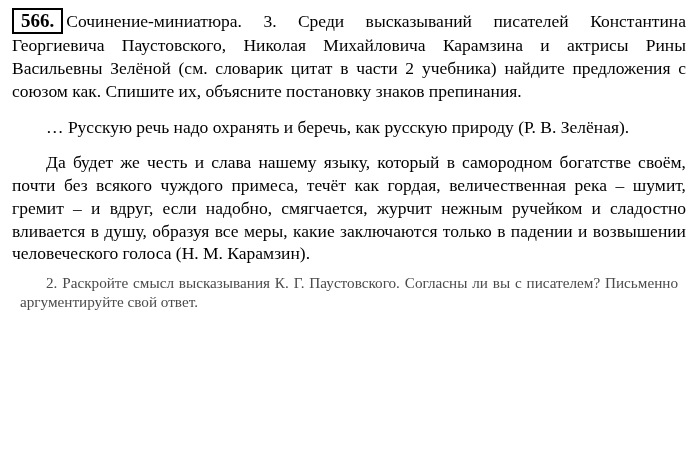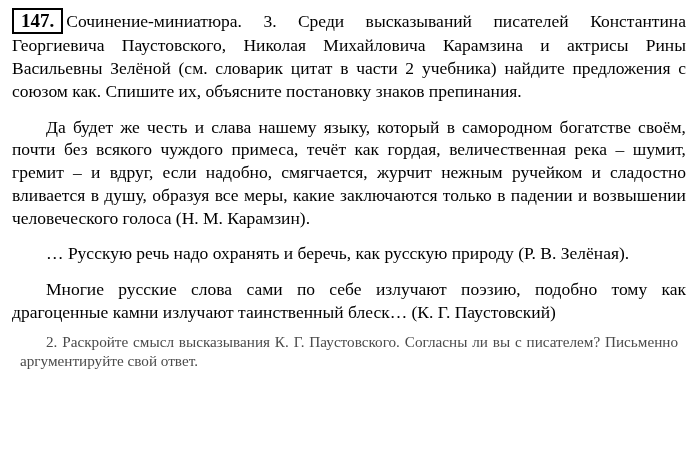--- a/index.html
+++ b/index.html
@@ -65,25 +65,24 @@
   .answer {
     margin-top: 6px;
   }
 </style>
 </head>
 <body>
 
 <div class="page">
 
   <div class="exercise-head">
-    <span class="ex-number">147.</span><span>Сочинение-миниатюра. 3. Среди высказываний писателей Константина Георгиевича Паустовского, Николая Михайловича Карамзина и актрисы Рины Васильевны Зелёной (см. словарик цитат в части 2 учебника) найдите предложения с союзом как. Спишите их, объясните постановку знаков препинания.</span>
+    <span class="ex-number">566.</span><span>Сочинение-миниатюра. 3. Среди высказываний писателей Константина Георгиевича Паустовского, Николая Михайловича Карамзина и актрисы Рины Васильевны Зелёной (см. словарик цитат в части 2 учебника) найдите предложения с союзом как. Спишите их, объясните постановку знаков препинания.</span>
   </div>
+
+  <p class="body-par gap">… Русскую речь надо охранять и беречь, как русскую природу (Р. В. Зелёная).</p>
 
   <p class="body-par gap">Да будет же честь и слава нашему языку, который в самородном богатстве своём, почти без всякого чуждого примеса, течёт как гордая, величественная река – шумит, гремит – и вдруг, если надобно, смягчается, журчит нежным ручейком и сладостно вливается в душу, образуя все меры, какие заключаются только в падении и возвышении человеческого голоса (Н. М. Карамзин).</p>
 
-  <p class="body-par gap">… Русскую речь надо охранять и беречь, как русскую природу (Р. В. Зелёная).</p>
-
-  <p class="body-par gap">Многие русские слова сами по себе излучают поэзию, подобно тому как драгоценные камни излучают таинственный блеск… (К. Г. Паустовский)</p>
 
   <p class="small-par task2">2. Раскройте смысл высказывания К. Г. Паустовского. Согласны ли вы с писателем? Письменно аргументируйте свой ответ.</p>
 
 
 </div>
 
 </body></html>

